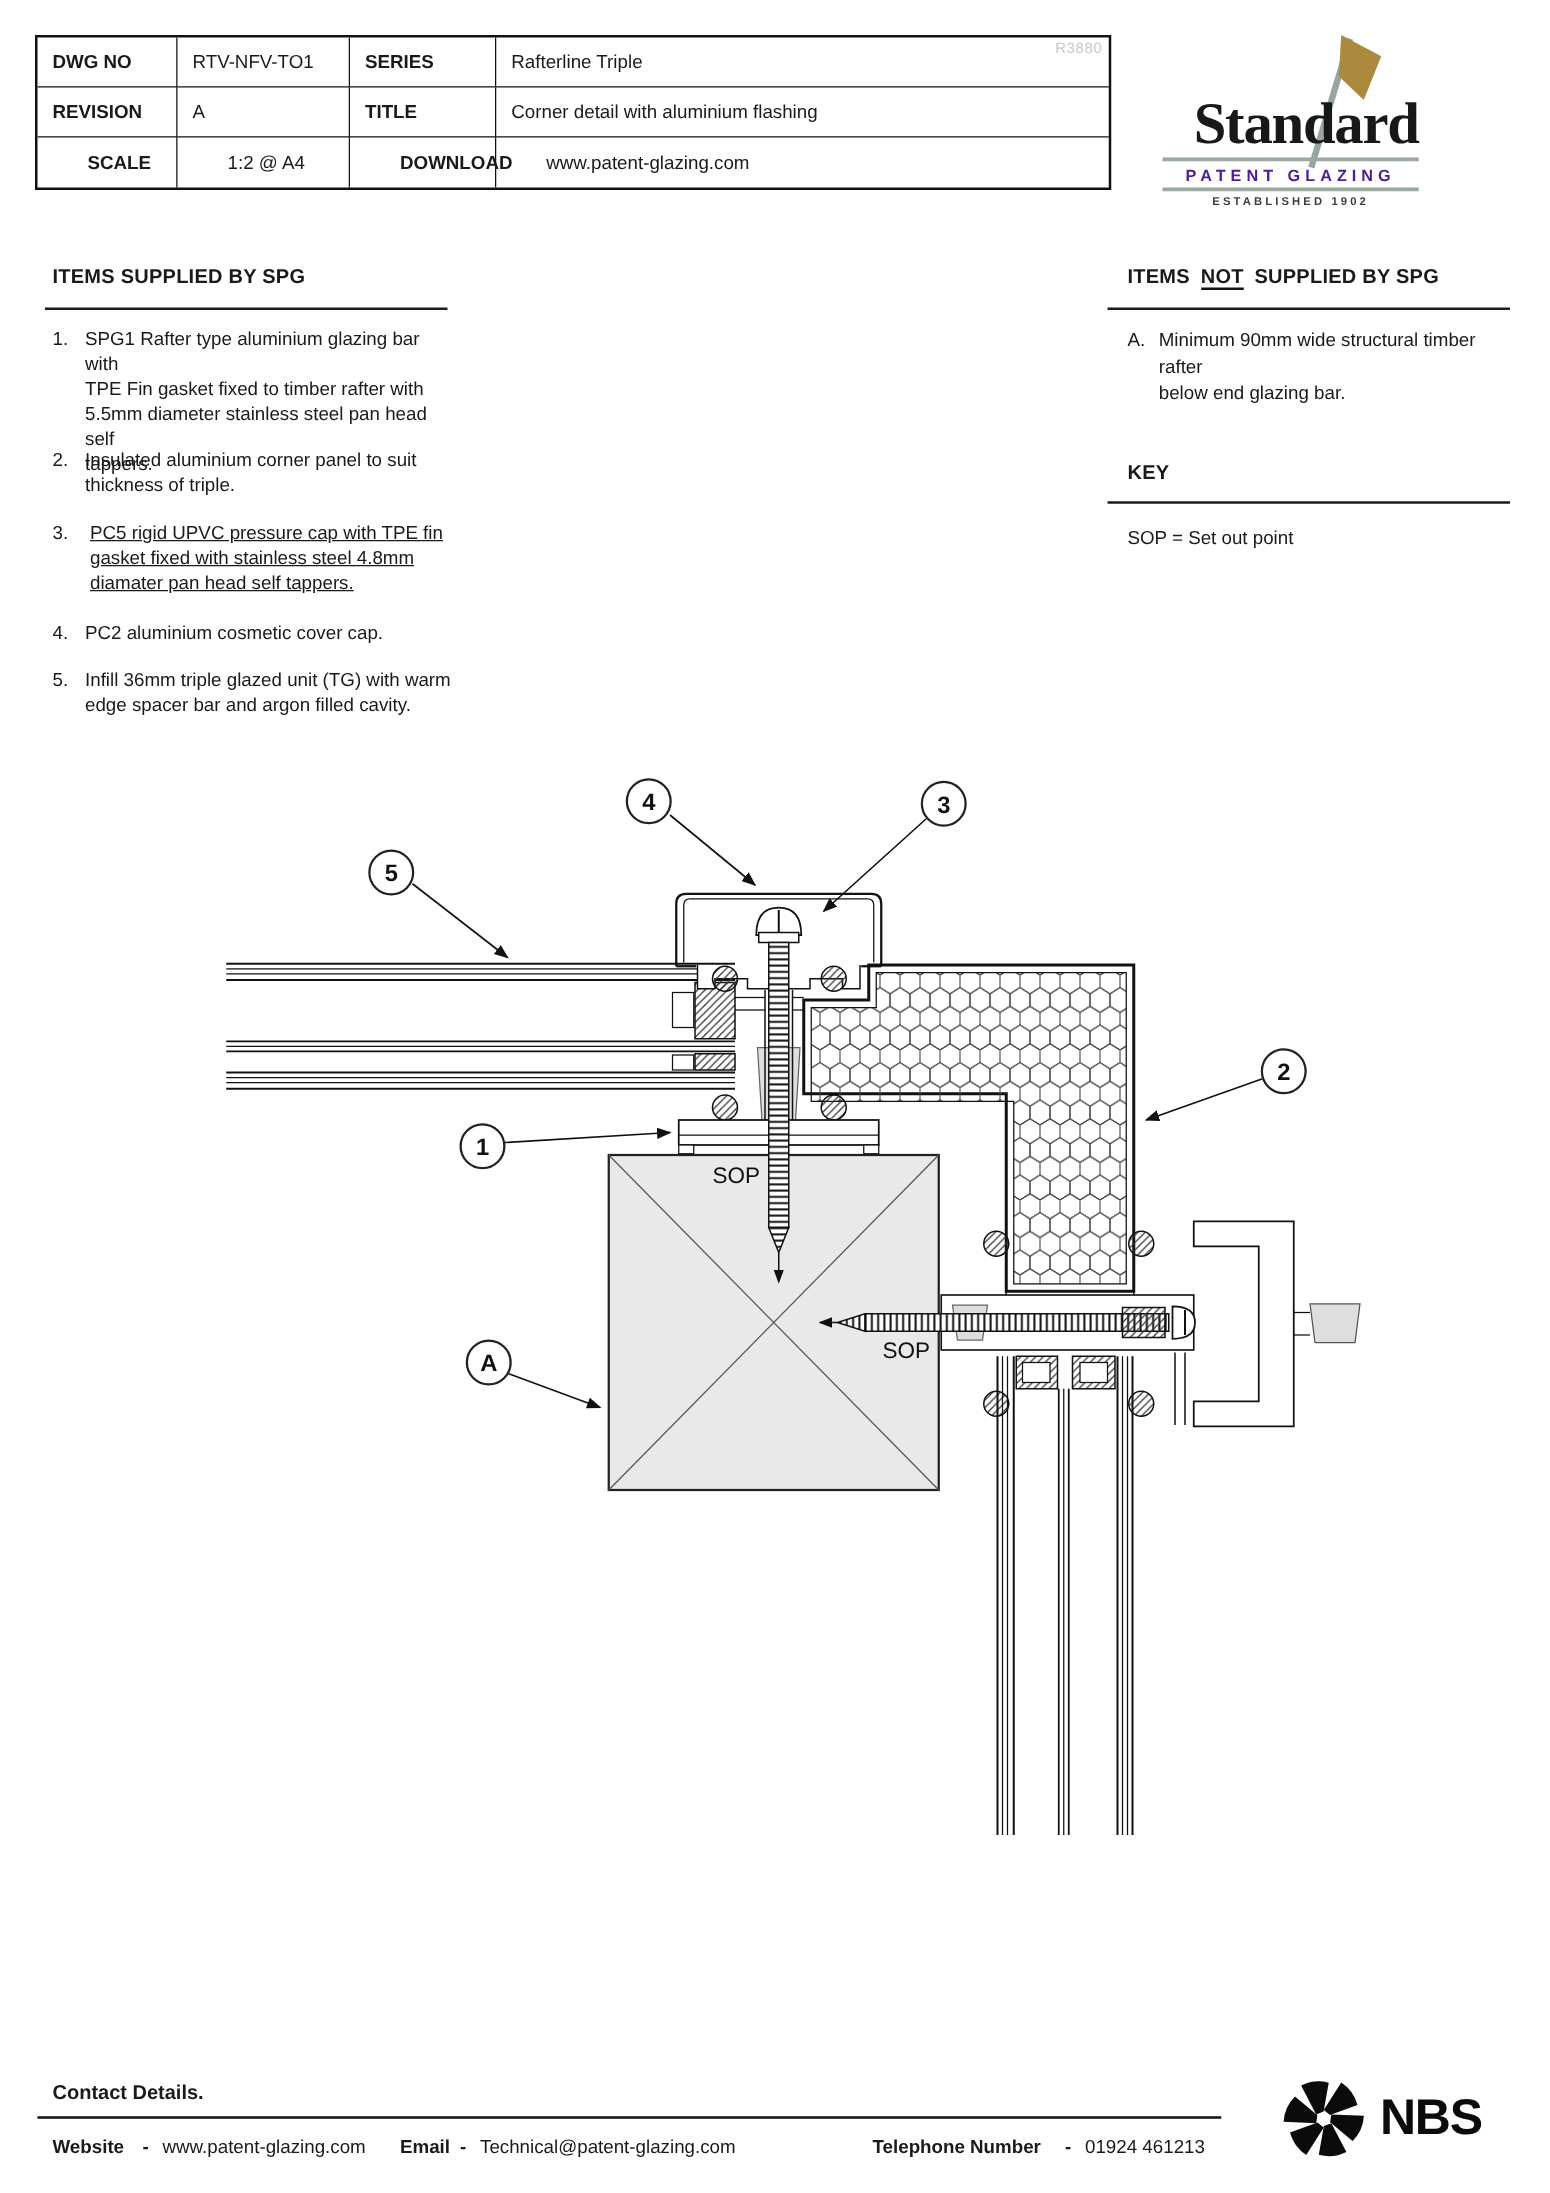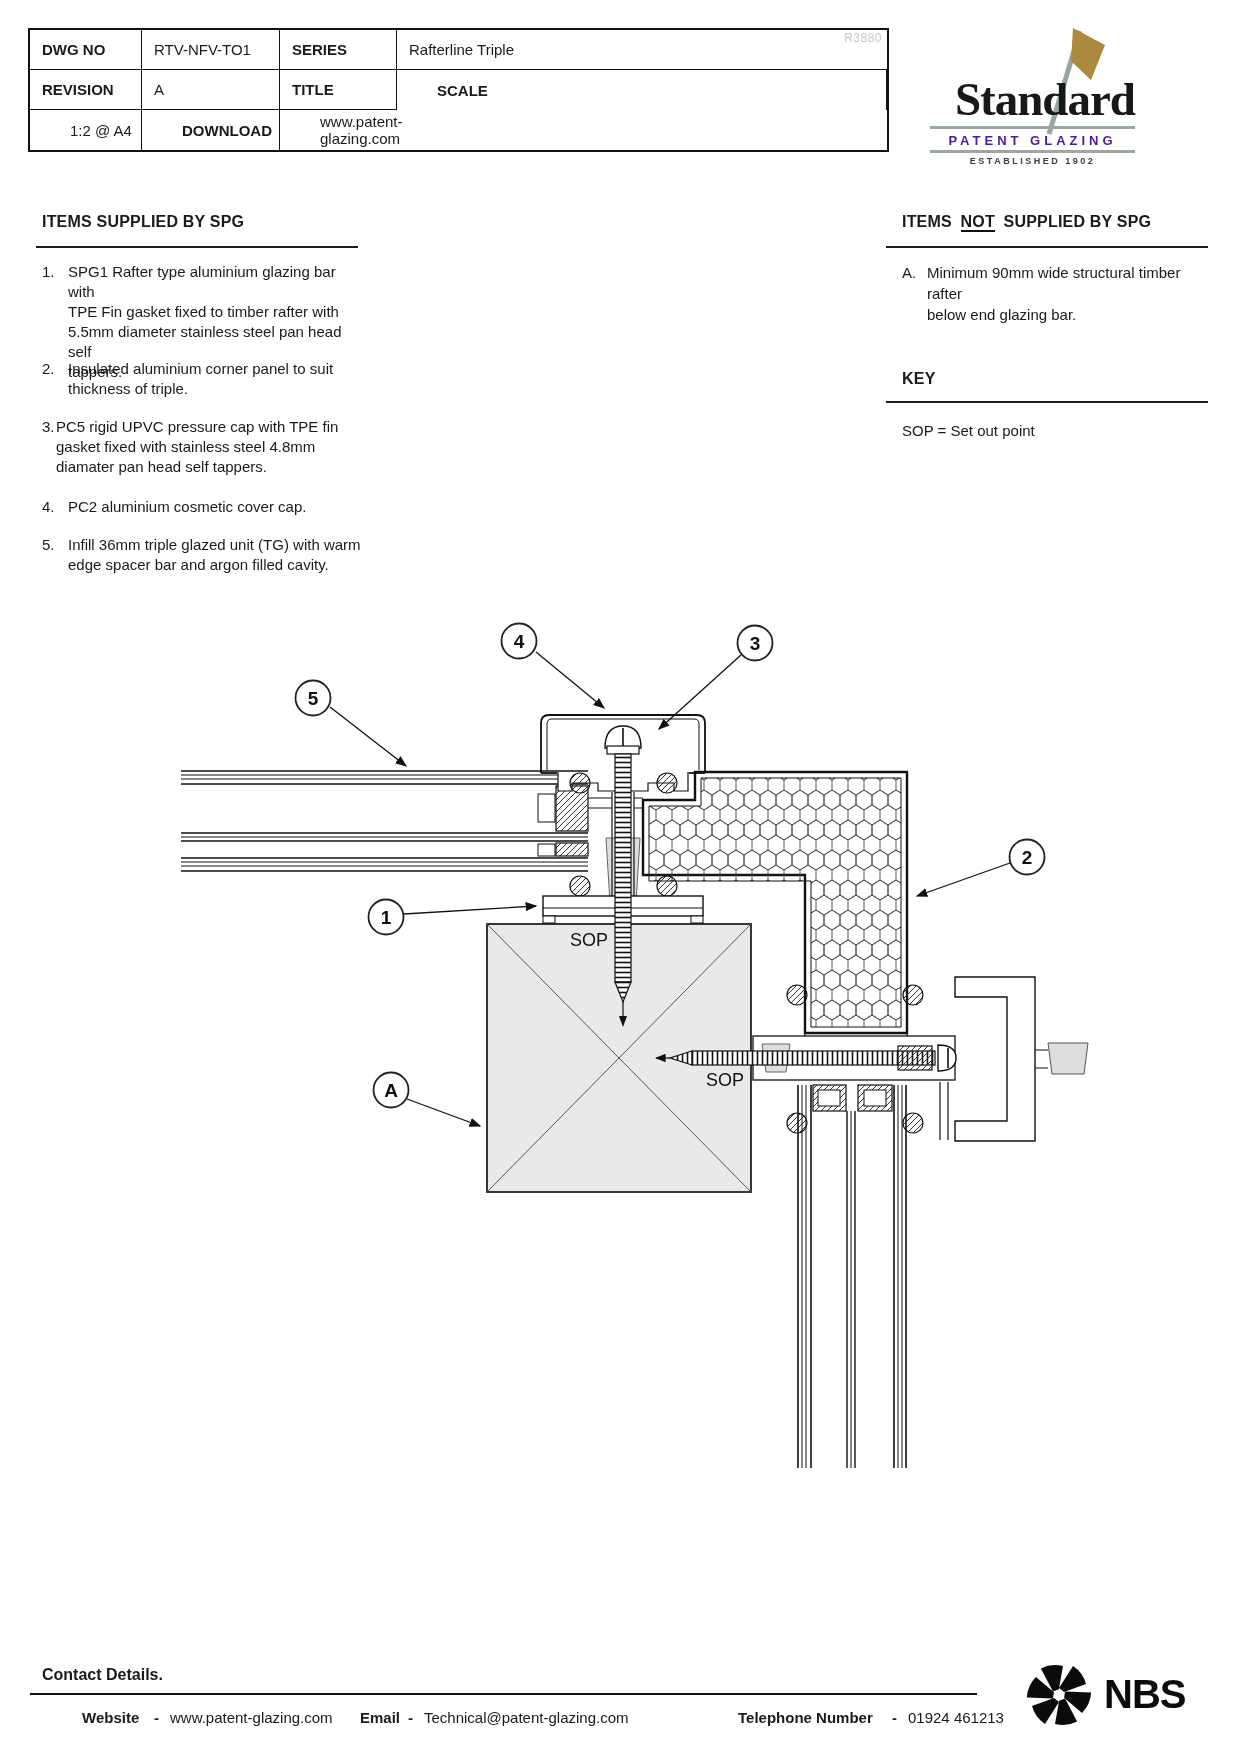--- a/index.html
+++ b/index.html
@@ -25,39 +25,40 @@
          letter-spacing:2.5px;color:#3a4043;}
   
   .h1{font-size:16px;font-weight:bold;letter-spacing:.2px;}
   .rule{height:2px;background:#1c1c1c;}
   .itm{font-size:15px;line-height:20px;}
   .itmA{font-size:15px;line-height:21px;}
   .num{position:absolute;left:0;top:0;}
   
   .f-contact{left:42px;top:1666px;font-size:16px;font-weight:bold;}
   .f-rule{left:30px;top:1693px;width:947px;height:1.8px;background:#111;}
-  .f-line{top:1709px;font-size:15px;margin-left:40px;}
+  .f-line{top:1709px;font-size:15px;}
   .fb{font-weight:bold;}
   .nbs-text{left:1104px;top:1672px;font-size:40px;font-weight:bold;letter-spacing:-1px;color:#0b0b0b;}
   svg text{font-family:"Liberation Sans",sans-serif;}
 </style>
 </head>
 <body>
 
 <div class="page">
 
   <div class="abs tblock">
     <div class="tcell tlabel">DWG NO</div>
     <div class="tcell">RTV-NFV-TO1</div>
     <div class="tcell tlabel">SERIES</div>
     <div class="tcell last">Rafterline Triple</div>
 
     <div class="tcell tlabel">REVISION</div>
     <div class="tcell">A</div>
     <div class="tcell tlabel">TITLE</div>
+    <div class="tcell last">Corner detail with aluminium flashing</div>
 
     <div class="tcell tlabel brow">SCALE</div>
     <div class="tcell brow">1:2 @ A4</div>
     <div class="tcell tlabel brow">DOWNLOAD</div>
     <div class="tcell last brow">www.patent-glazing.com</div>
   </div>
   <div class="abs wmark">R3880</div>
 
   <svg class="abs" style="left:1035px;top:22px;" width="80" height="118" viewBox="0 0 80 118">
     <line x1="14" y1="112" x2="45" y2="9" stroke="#98a5a0" stroke-width="5"></line>
@@ -85,21 +86,21 @@
   <div class="abs itm" style="left:42px;top:359px;width:320px;">
     <span class="num">2.</span>
     <div style="margin-left:26px;">
       <div>Insulated aluminium corner panel to suit</div>
       <div>thickness of triple.</div>
     </div>
   </div>
 
   <div class="abs itm" style="left:42px;top:417px;width:320px;">
     <span class="num">3.</span>
-    <div style="margin-left:14px;">
+    <div style="margin-left:30px;text-decoration:underline;">
       <div>PC5 rigid UPVC pressure cap with TPE fin</div>
       <div>gasket fixed with stainless steel 4.8mm</div>
       <div>diamater pan head self tappers.</div>
     </div>
   </div>
 
   <div class="abs itm" style="left:42px;top:497px;width:320px;">
     <span class="num">4.</span>
     <div style="margin-left:26px;">
       <div>PC2 aluminium cosmetic cover cap.</div>

